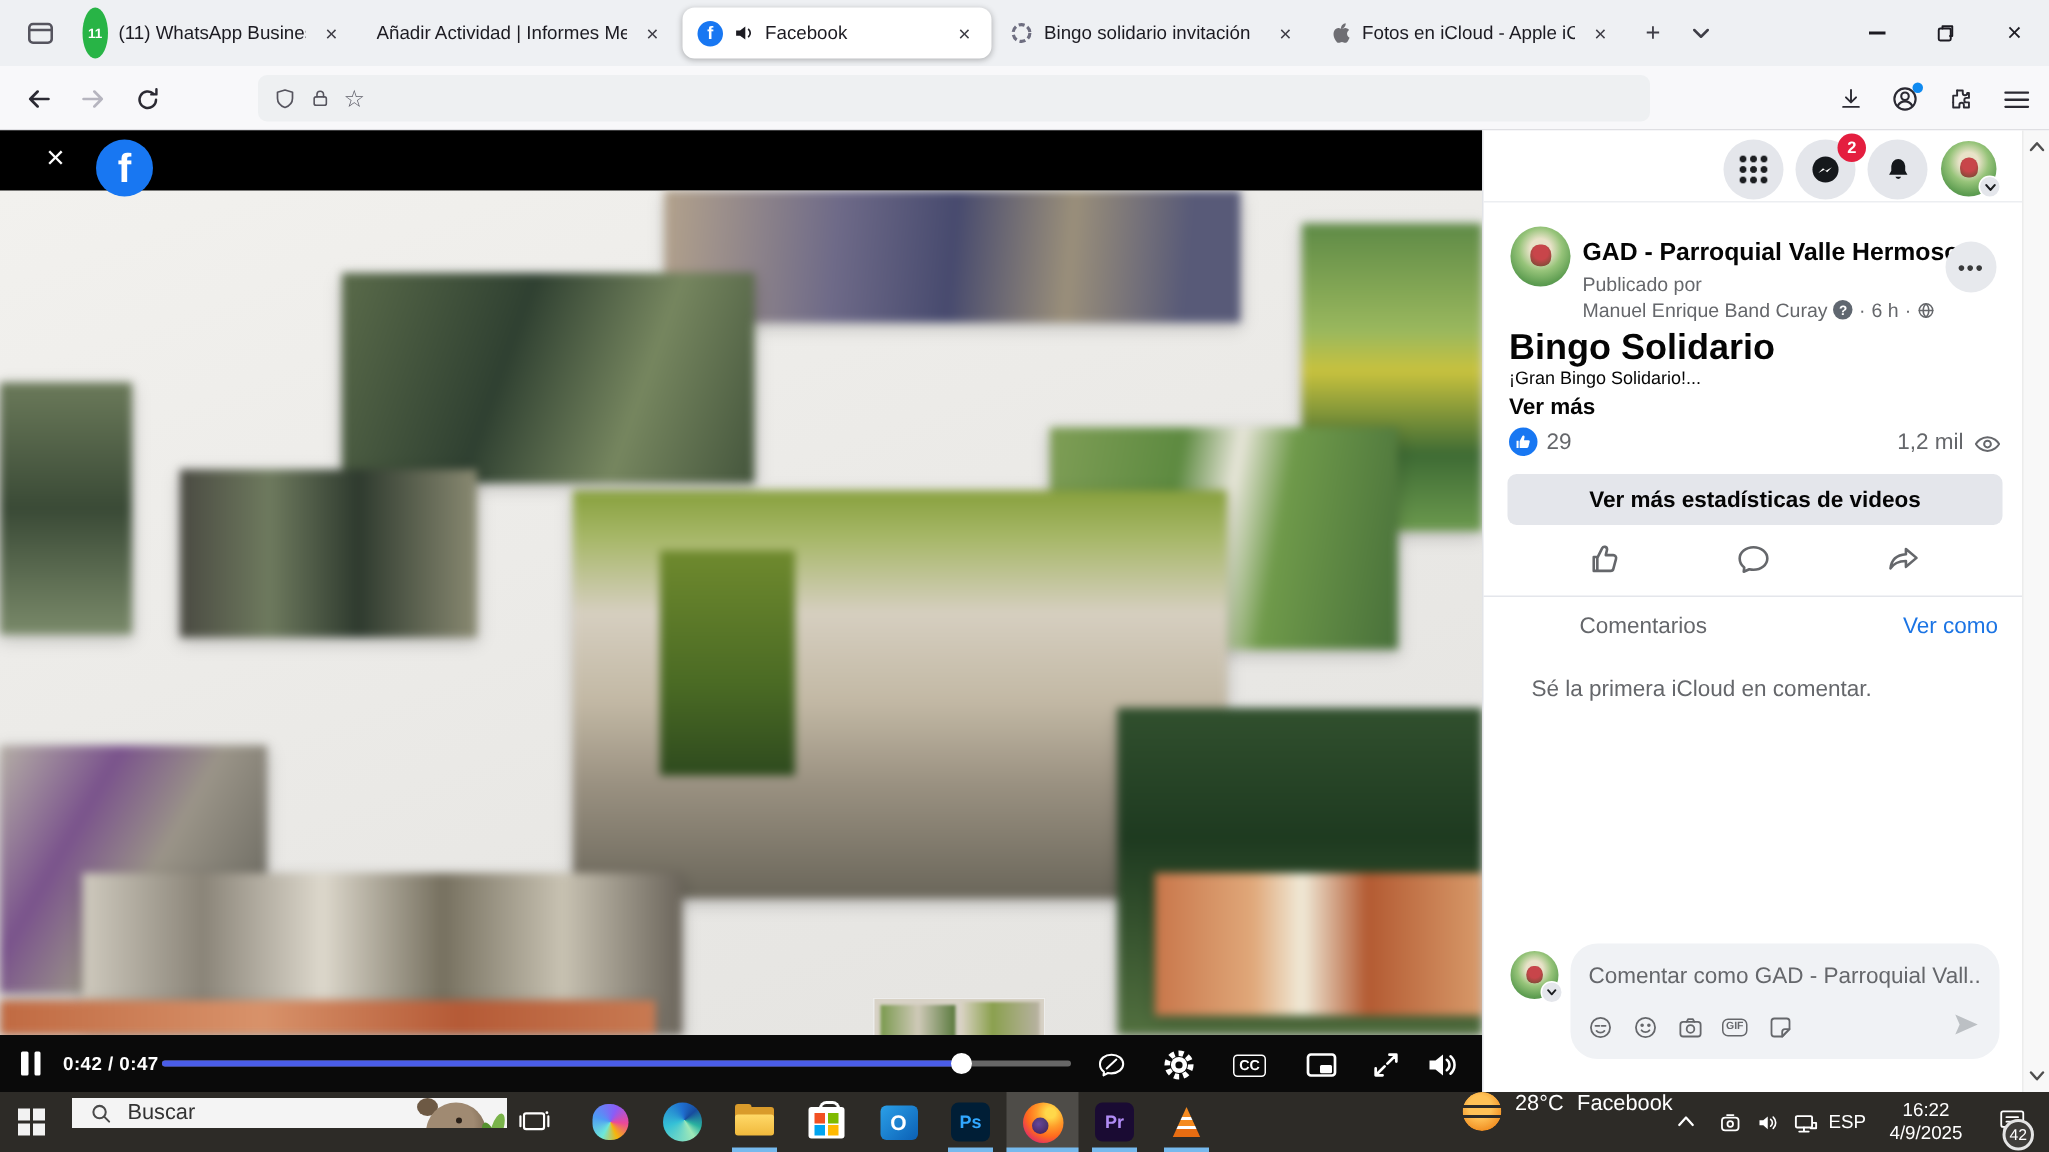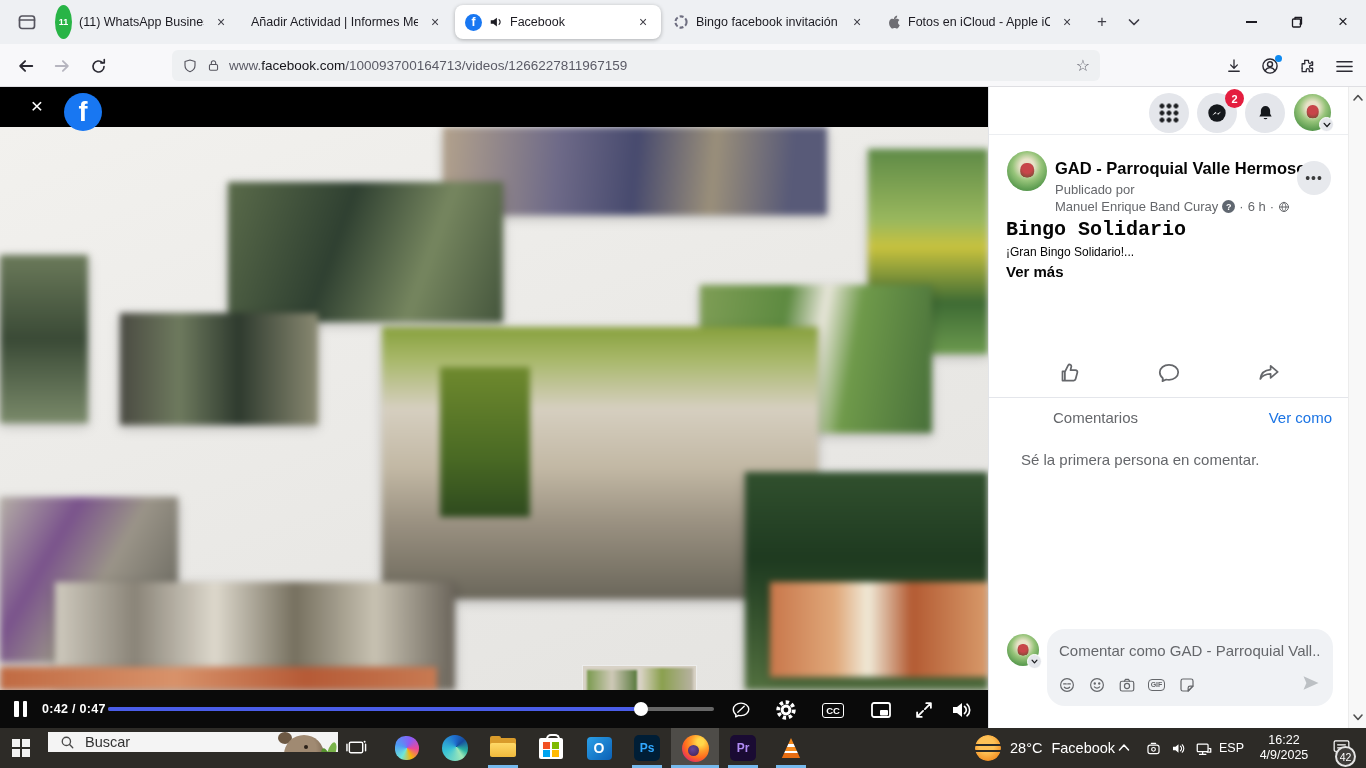--- a/index.html
+++ b/index.html
@@ -80,21 +80,21 @@
              display:flex; align-items:center; justify-content:center; color:#1c1e21; z-index:2; }
   .gray { color:#65676b; }
   .blue { color:#1b74e4; }
   #postname { position:absolute; left:66px; top:72px; font-size:16.5px; font-weight:bold; }
   #pubby { position:absolute; left:66px; top:95px; font-size:13px; }
   #authrow { position:absolute; left:66px; top:112px; font-size:13px; display:flex; align-items:center; gap:4px; }
   .qbadge { width:13px; height:13px; border-radius:50%; background:#606770; color:#fff; font-size:9px; font-weight:bold;
             display:flex; align-items:center; justify-content:center; }
   #morebtn { position:absolute; left:308px; top:74px; width:34px; height:34px; border-radius:50%; background:#e7e9ed;
              color:#3a3b3c; display:flex; align-items:center; justify-content:center; font-size:14px; letter-spacing:1px; }
-  #vtitle { position:absolute; left:17px; top:131px; font-size:20px; font-weight:bold;font-family:Liberation Mono, monospace; }
+  #vtitle { position:absolute; left:17px; top:131px; font-size:24px; font-weight:bold; }
   #vbody  { position:absolute; left:17px; top:158px; font-size:12px; }
   #seemore{ position:absolute; left:17px; top:176px; font-size:15px; font-weight:bold; }
   #likerow{ position:absolute; left:17px; top:198px; width:327px; height:22px; }
   .likebadge { position:absolute; left:0; top:0; width:19px; height:19px; border-radius:50%; background:#1877f2;
                display:flex; align-items:center; justify-content:center; }
   #likecount { position:absolute; left:25px; top:1px; font-size:15px; }
   #viewcount { position:absolute; right:24px; top:1px; font-size:15px; }
   .eyeico { position:absolute; right:-2px; top:1px; color:#65676b; }
   #statsbtn { position:absolute; left:16px; top:229px; width:330px; height:34px; background:#e4e6eb; border-radius:6px;
               font-size:15px; font-weight:bold; display:flex; align-items:center; justify-content:center; }
@@ -211,21 +211,21 @@
       <span class="tab-title">Facebook</span>
       <span class="tab-close">×</span>
     </div>
 
     <div class="tab" style="width:212px">
       <span style="color:#6e6e80">
         <svg width="16" height="16" viewBox="0 0 20 20">
             <circle cx="10" cy="10" r="7" fill="none" stroke="currentColor" stroke-width="2.6" stroke-dasharray="5 2.6"></circle>
           </svg>
       </span>
-      <span class="tab-title">Bingo facebook invitación</span>
+      <span class="tab-title">Bingo solidario invitación</span>
       <span class="tab-close">×</span>
     </div>
 
     <div class="tab" style="width:208px">
       <span style="color:#6e6e73">
         <svg width="14" height="16" viewBox="0 0 17 20">
             <path fill="currentColor" d="M11.4 5.1c.7-.9 1.2-2.1 1-3.3-1 .1-2.2.7-2.9 1.6-.6.8-1.2 2-1 3.2 1.1.1 2.2-.6 2.9-1.5zm2.1 5.5c0-2 1.7-3 1.8-3.1-1-1.4-2.5-1.6-3-1.7-1.3-.1-2.5.8-3.1.8-.7 0-1.7-.8-2.8-.7-1.4 0-2.7.8-3.4 2.1-1.5 2.5-.4 6.2 1 8.2.7 1 1.5 2.1 2.6 2 1 0 1.4-.7 2.7-.7s1.6.7 2.7.7 1.9-1 2.5-2c.8-1.2 1.1-2.3 1.2-2.4-.1 0-2.2-.9-2.2-3.2z"></path>
           </svg>
       </span>
       <span class="tab-title">Fotos en iCloud - Apple iClou</span>
@@ -276,21 +276,20 @@
         <svg width="16" height="16" viewBox="0 0 24 24" class="ico">
             <path d="M12 3l7.5 2.2v6c0 4.6-3.1 7.7-7.5 9.3-4.4-1.6-7.5-4.7-7.5-9.3v-6z"></path>
           </svg>
       </span>
       <span style="margin-left:8px">
         <svg width="15" height="15" viewBox="0 0 24 24" class="ico">
             <rect x="5.5" y="10.5" width="13" height="9" rx="2"></rect>
             <path d="M8.5 10.5V8a3.5 3.5 0 017 0v2.5"></path>
           </svg>
       </span>
-      <span id="urltext"><span>www.</span><span class="domain">facebook.com</span><span>/100093700164713/videos/1266227811967159</span></span>
       <span class="star">☆</span>
     </div>
 
     <div class="navico" style="left:1221px">
       <svg width="18" height="18" viewBox="0 0 24 24" class="ico">
           <path d="M12 4v10M7.5 10.5L12 15l4.5-4.5M5 19h14"></path>
         </svg>
     </div>
     <div class="navico" style="left:1257px">
       <svg width="20" height="20" viewBox="0 0 24 24" class="ico">
@@ -432,21 +431,37 @@
             <path d="M3 12h18M12 3c2.5 2.3 3.8 5.4 3.8 9S14.5 18.7 12 21c-2.5-2.3-3.8-5.4-3.8-9S9.5 5.3 12 3z"></path>
           </svg>
       </span>
     </div>
     <div id="morebtn">•••</div>
 
     <div id="vtitle">Bingo Solidario</div>
     <div id="vbody">¡Gran Bingo Solidario!...</div>
     <div id="seemore">Ver más</div>
 
-
+    <div id="likerow">
+      <div class="likebadge">
+        <svg width="11" height="11" viewBox="0 0 16 16">
+            <path d="M1.5 7h2v7h-2zM4.5 14V7.5L7 2.7a1.2 1.2 0 012.3.6L8.7 6.5h4.2a1.4 1.4 0 011.3 1.8l-1.2 4.6a1.4 1.4 0 01-1.4 1.1z" fill="#fff"></path>
+          </svg>
+      </div>
+      <span id="likecount" class="gray">29</span>
+      <span id="viewcount" class="gray">1,2 mil</span>
+      <span class="eyeico">
+        <svg width="20" height="20" viewBox="0 0 24 24" class="ico" style="stroke-width:1.6">
+            <path d="M12 6.5c-4.8 0-8.2 3.6-9.3 5.5 1.1 1.9 4.5 5.5 9.3 5.5s8.2-3.6 9.3-5.5c-1.1-1.9-4.5-5.5-9.3-5.5z"></path>
+            <circle cx="12" cy="12" r="2.7"></circle>
+          </svg>
+      </span>
+    </div>
+
+    <div id="statsbtn">Ver más estadísticas de videos</div>
 
     <div class="actrow">
       <span>
         <svg width="26" height="26" viewBox="0 0 24 24" class="ico" style="stroke-width:1.6">
             <path d="M6 10.5h2.2v8.5H6zM8.2 18V11l3-6a1.6 1.6 0 013 .8L13.4 9.3H18a1.8 1.8 0 011.7 2.3l-1.6 6a1.8 1.8 0 01-1.7 1.4H8.2z"></path>
           </svg>
       </span>
       <span>
         <svg width="26" height="26" viewBox="0 0 24 24" class="ico" style="stroke-width:1.6">
             <path d="M12 4.5c4.7 0 8.5 3 8.5 6.9s-3.8 6.9-8.5 6.9c-.9 0-1.8-.1-2.6-.3L6 19.5l.3-2.6c-1.7-1.3-2.8-3.2-2.8-5.5 0-3.9 3.8-6.9 8.5-6.9z"></path>
@@ -455,21 +470,21 @@
       <span>
         <svg width="26" height="26" viewBox="0 0 24 24" class="ico" style="stroke-width:1.6">
             <path d="M13.5 5.5l6.5 5.5-6.5 5.5v-3.6C8.5 13 5.5 15 4 17.5c.5-5 3.7-8.3 9.5-8.7z"></path>
           </svg>
       </span>
     </div>
 
     <div id="divider1"></div>
     <div id="commhdr" class="gray">Comentarios</div>
     <div id="seeall" class="blue">Ver como</div>
-    <div id="nocomm" class="gray">Sé la primera persona en comentar.</div>
+    <div id="nocomm" class="gray">Sé la primera iCloud en comentar.</div>
 
     <div id="composer">
       <div class="cavatar">
         <div class="gad-avatar" style="width:32px;height:32px"></div>
         <div class="chevbub" style="left:20px;top:20px">
           <svg width="7" height="7" viewBox="0 0 10 10" class="ico" style="stroke-width:1.8">
               <path d="M1.5 3l3.5 4 3.5-4"></path>
             </svg>
         </div>
       </div>
@@ -597,21 +612,21 @@
       </div>
     <div class="slot" style="left:719px">
         <div class="ic-pr">Pr</div>
         <div class="ul"></div>
       </div>
     <div class="slot" style="left:767px">
         <div class="ic-vlc"></div>
         <div class="ul"></div>
       </div>
 
-    <div style="position:absolute;left:975px;top:0;height:40px;display:flex;align-items:center;gap:9px">
+    <div style="position:absolute;left:975px;top:0;height:40px;display:flex;gap:9px">
       <div class="wxicon"></div>
       <span class="wxtxt">28°C</span>
       <span class="wxtxt">Facebook</span>
     </div>
 
     <div class="trayico" style="left:1116px">
       <svg width="16" height="16" viewBox="0 0 16 16" class="ico" style="stroke-width:1.5">
           <path d="M3.5 10l4.5-5 4.5 5"></path>
         </svg>
     </div>

